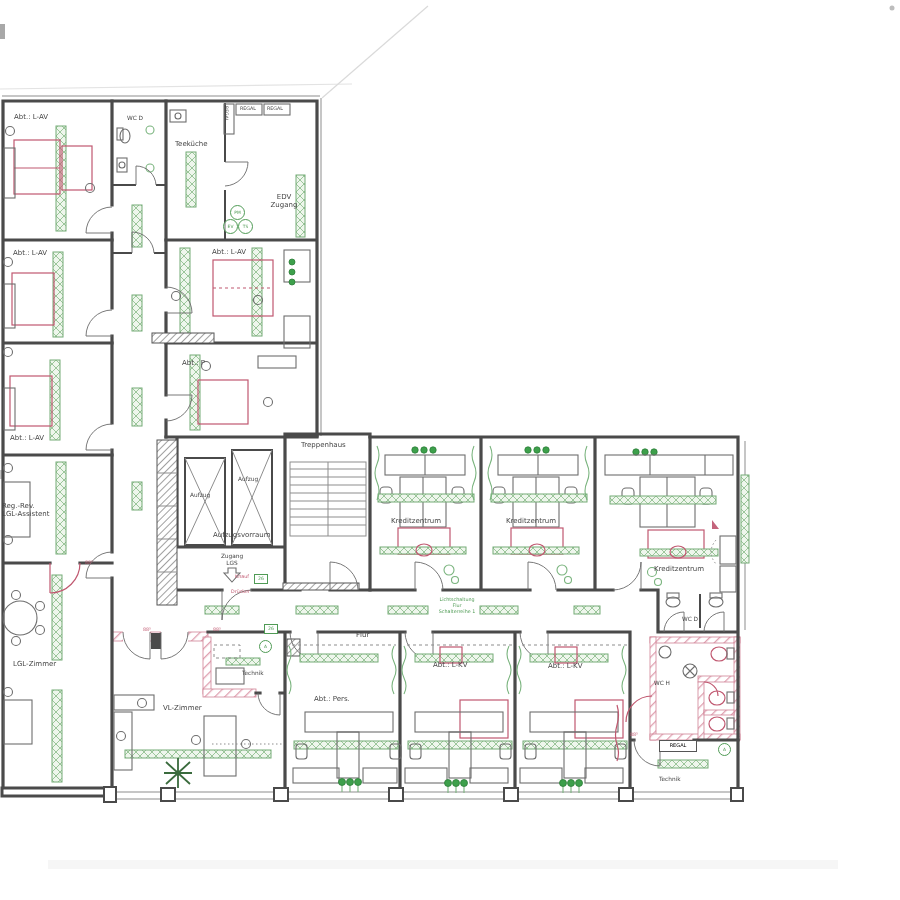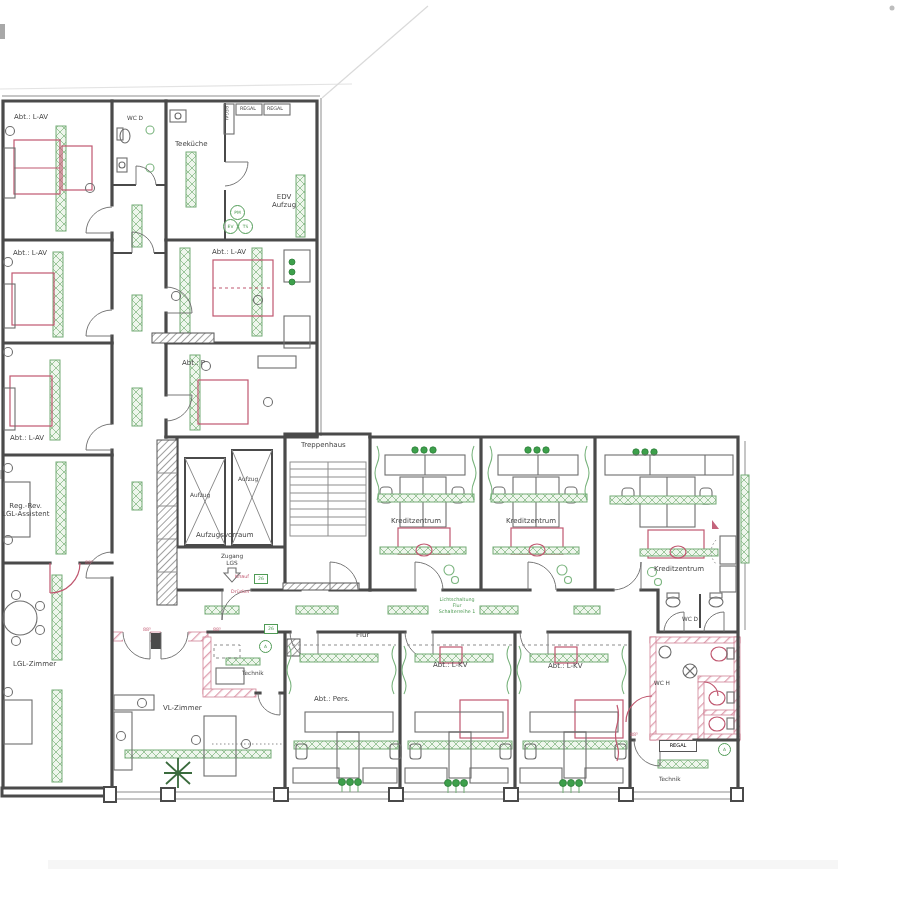--- a/index.html
+++ b/index.html
@@ -16,21 +16,21 @@
   .gd{fill:#3da04b;stroke:#2c7d38;stroke-width:.8}
   .r{fill:none;stroke:var(--c-red,#c4647c);stroke-width:1.2}
   .d{fill:none;stroke:#6a6a6a;stroke-width:.9}
   .rh{fill:url(#rh);stroke:#cf8396;stroke-width:.8}
   .bh{fill:url(#bh);stroke:#555;stroke-width:1}
   .dash{stroke-dasharray:3 3}
   .dot{stroke-dasharray:1.5 2.5}
   
   .lbl{position:absolute;font-size:7px;line-height:1.2;color:var(--c-ink,#454545);white-space:nowrap}
   .ml{white-space:pre-line;text-align:center}
-  .mll{white-space:pre-line;text-align:center}
+  .mll{white-space:pre-line;text-align:left}
   .sm{font-size:5.8px}
   .xs{font-size:4.8px}
   .red{color:var(--c-red,#c0485e)}
   .grn{color:var(--c-green,#4f9b55)}
   .vert{writing-mode:vertical-rl;font-size:4.6px;height:30px}
   .bx{border:1px solid #555;background:#fff;text-align:center;font-size:5px;line-height:9px}
   .gbx{border:1px solid var(--c-green,#4f9b55);background:#fff;text-align:center;
        font-size:4.6px;line-height:7px;width:12px;height:8px;color:var(--c-green,#4f9b55)}
   .circ{border:1px solid var(--c-green,#4f9b55);border-radius:50%;text-align:center;
         width:13px;height:13px;font-size:4.4px;line-height:13px;color:var(--c-green,#4f9b55);background:rgba(255,255,255,.6)}
@@ -353,29 +353,29 @@
   </g>
 </svg>
 
 <div class="lbl" style="left:14px;top:113px">Abt.: L-AV</div>
 <div class="lbl sm" style="left:127px;top:115px">WC D</div>
 <div class="lbl" style="left:175px;top:140px">Teeküche</div>
 <div class="lbl vert" style="left:223px;top:106px">REGAL</div>
 <div class="lbl xs" style="left:240px;top:106px">REGAL</div>
 <div class="lbl xs" style="left:267px;top:106px">REGAL</div>
 <div class="lbl ml" style="left:262px;top:193px;width:44px">EDV
-Aufzug</div>
+Zugang</div>
 <div class="lbl" style="left:13px;top:249px">Abt.: L-AV</div>
 <div class="lbl" style="left:212px;top:248px">Abt.: L-AV</div>
 <div class="lbl" style="left:182px;top:359px">Abt.: P</div>
 <div class="lbl" style="left:10px;top:434px">Abt.: L-AV</div>
 <div class="lbl" style="left:301px;top:441px">Treppenhaus</div>
 <div class="lbl sm" style="left:190px;top:492px">Aufzug</div>
 <div class="lbl sm" style="left:238px;top:476px">Aufzug</div>
-<div class="lbl" style="left:196px;top:531px">Aufzugsvorraum</div>
+<div class="lbl" style="left:213px;top:531px">Aufzugsvorraum</div>
 <div class="lbl ml sm" style="left:210px;top:553px;width:44px">Zugang
 LGS</div>
 <div class="lbl xs red" style="left:235px;top:574px">Knauf</div>
 <div class="gbx" style="position:absolute;left:254px;top:574px">26</div>
 <div class="lbl xs red" style="left:231px;top:589px">Drücker</div>
 <div class="gbx" style="position:absolute;left:264px;top:624px">26</div>
 <div class="lbl mll" style="left:2px;top:502px">Reg.-Rev.
 LGL-Assistent</div>
 <div class="lbl" style="left:13px;top:660px">LGL-Zimmer</div>
 <div class="lbl" style="left:163px;top:704px">VL-Zimmer</div>

